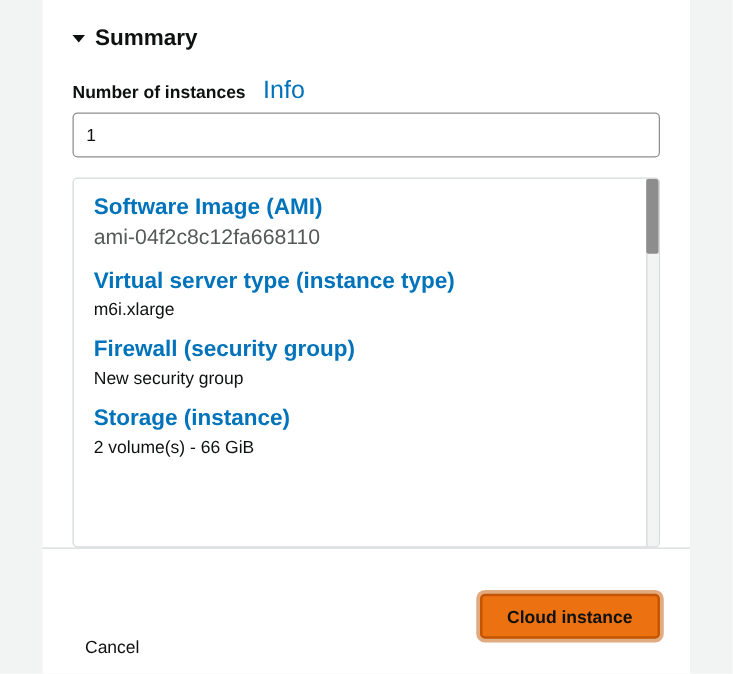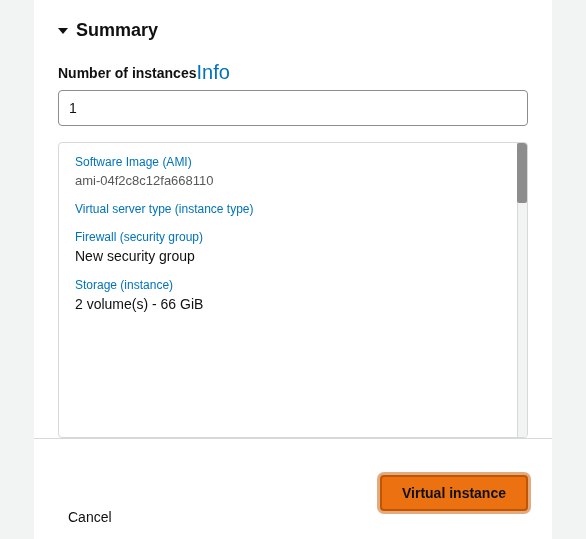--- a/index.html
+++ b/index.html
@@ -55,21 +55,21 @@
       margin-bottom: 16px;
     }
 
     .field-label {
       font-size: 14px;
       font-weight: 600;
       color: #0f1111;
       margin-bottom: 6px;
       display: flex;
       align-items: center;
-      gap: 0;
+      gap: 14px;
     }
 
     .info-link {
       color: #0073bb;
       font-weight: 400;
       cursor: pointer;
       text-decoration: none;
       font-size: 20px;
     }
 
@@ -97,34 +97,34 @@
     .scrollable-inner {
       padding: 12px 16px;
     }
 
     .info-section {
       margin-bottom: 14px;
     }
 
     .info-section-label {
       color: #0073bb;
-      font-size: 12px;
-      font-weight: 400;
+      font-size: 18px;
+      font-weight: 700;
       margin-bottom: 4px;
       cursor: pointer;
     }
 
     .info-section-value {
       color: #0f1111;
       font-size: 14px;
     }
 
     .info-section-value-sub {
       color: #565959;
-      font-size: 13px;
+      font-size: 17px;
     }
 
     .scrollbar-track {
       position: absolute;
       right: 0;
       top: 0;
       bottom: 0;
       width: 10px;
       background: #f2f3f3;
       border-left: 1px solid #d5d9d9;
@@ -217,20 +217,21 @@
         <div class="info-section-label">
           <span>Software Image (AMI)</span>
         </div>
         <div class="info-section-value-sub">ami-04f2c8c12fa668110</div>
       </div>
 
       <div class="info-section">
         <div class="info-section-label">
           <span>Virtual server type (instance type)</span>
         </div>
+        <div class="info-section-value">m6i.xlarge</div>
       </div>
 
       <div class="info-section">
         <div class="info-section-label">
           <span>Firewall (security group)</span>
         </div>
         <div class="info-section-value">New security group</div>
       </div>
 
       <div class="info-section">
@@ -245,17 +246,17 @@
     <div class="scrollbar-track">
       <div class="scrollbar-thumb"></div>
     </div>
   </div>
 
   <div class="divider"></div>
 
   <div class="footer">
     <button class="cancel-btn">Cancel</button>
     <div class="right-actions">
-      <button class="launch-btn">Virtual instance</button>
+      <button class="launch-btn">Cloud instance</button>
     </div>
   </div>
 
 </div>
 
 </body></html>

